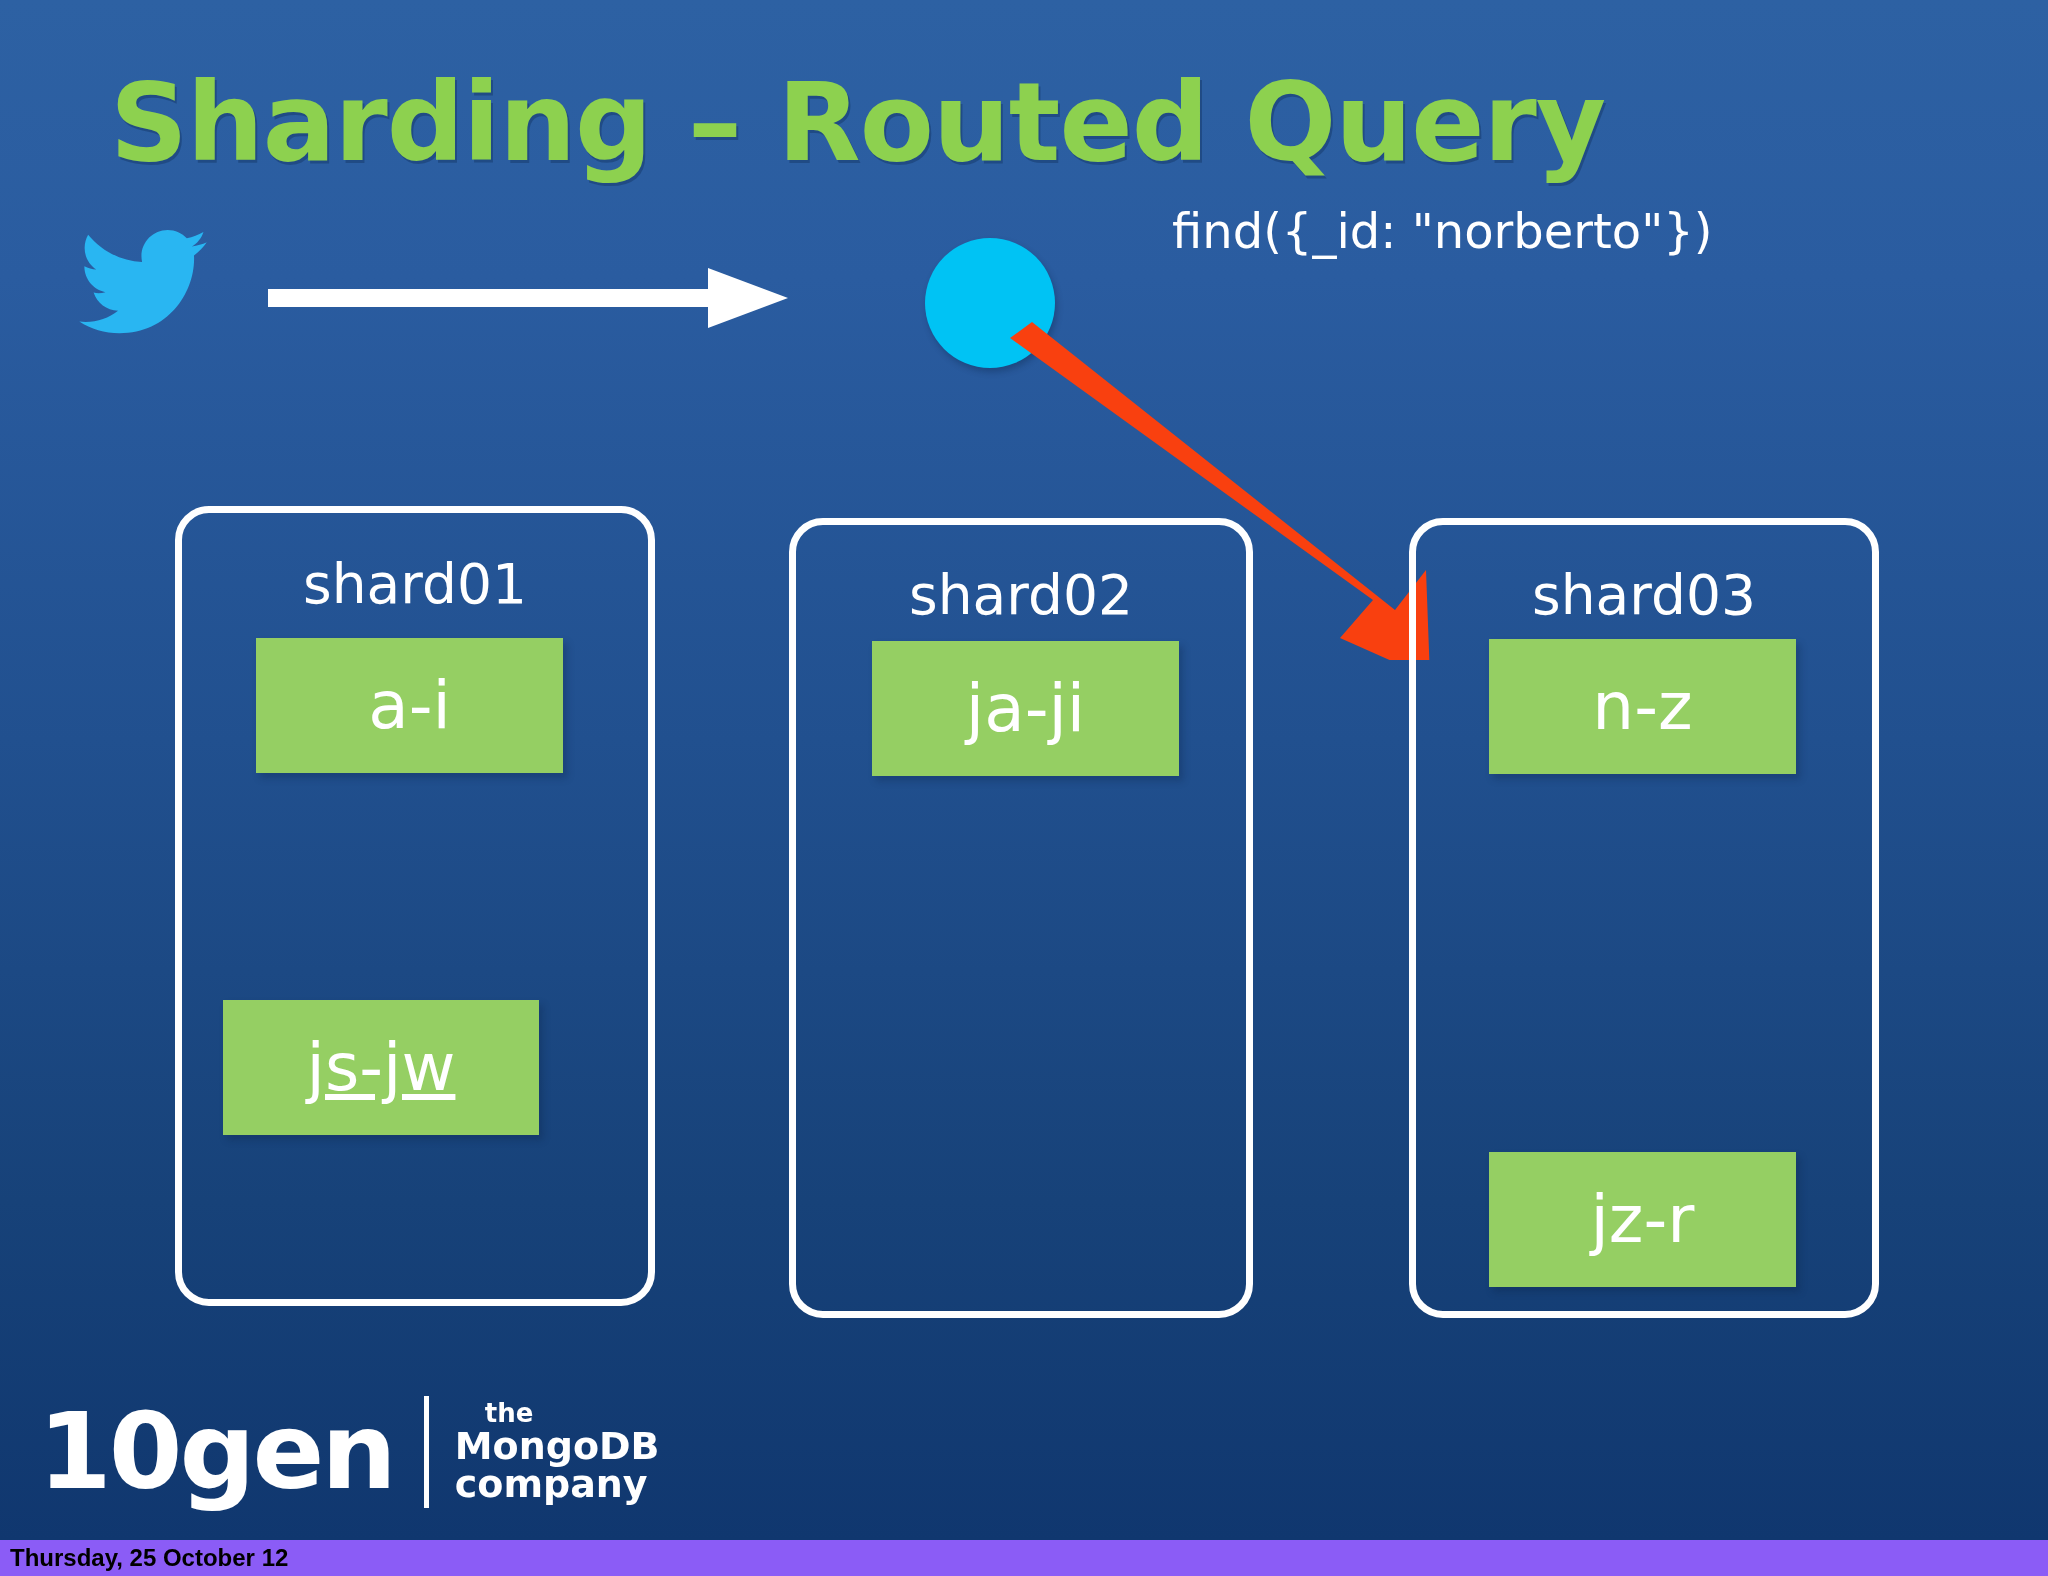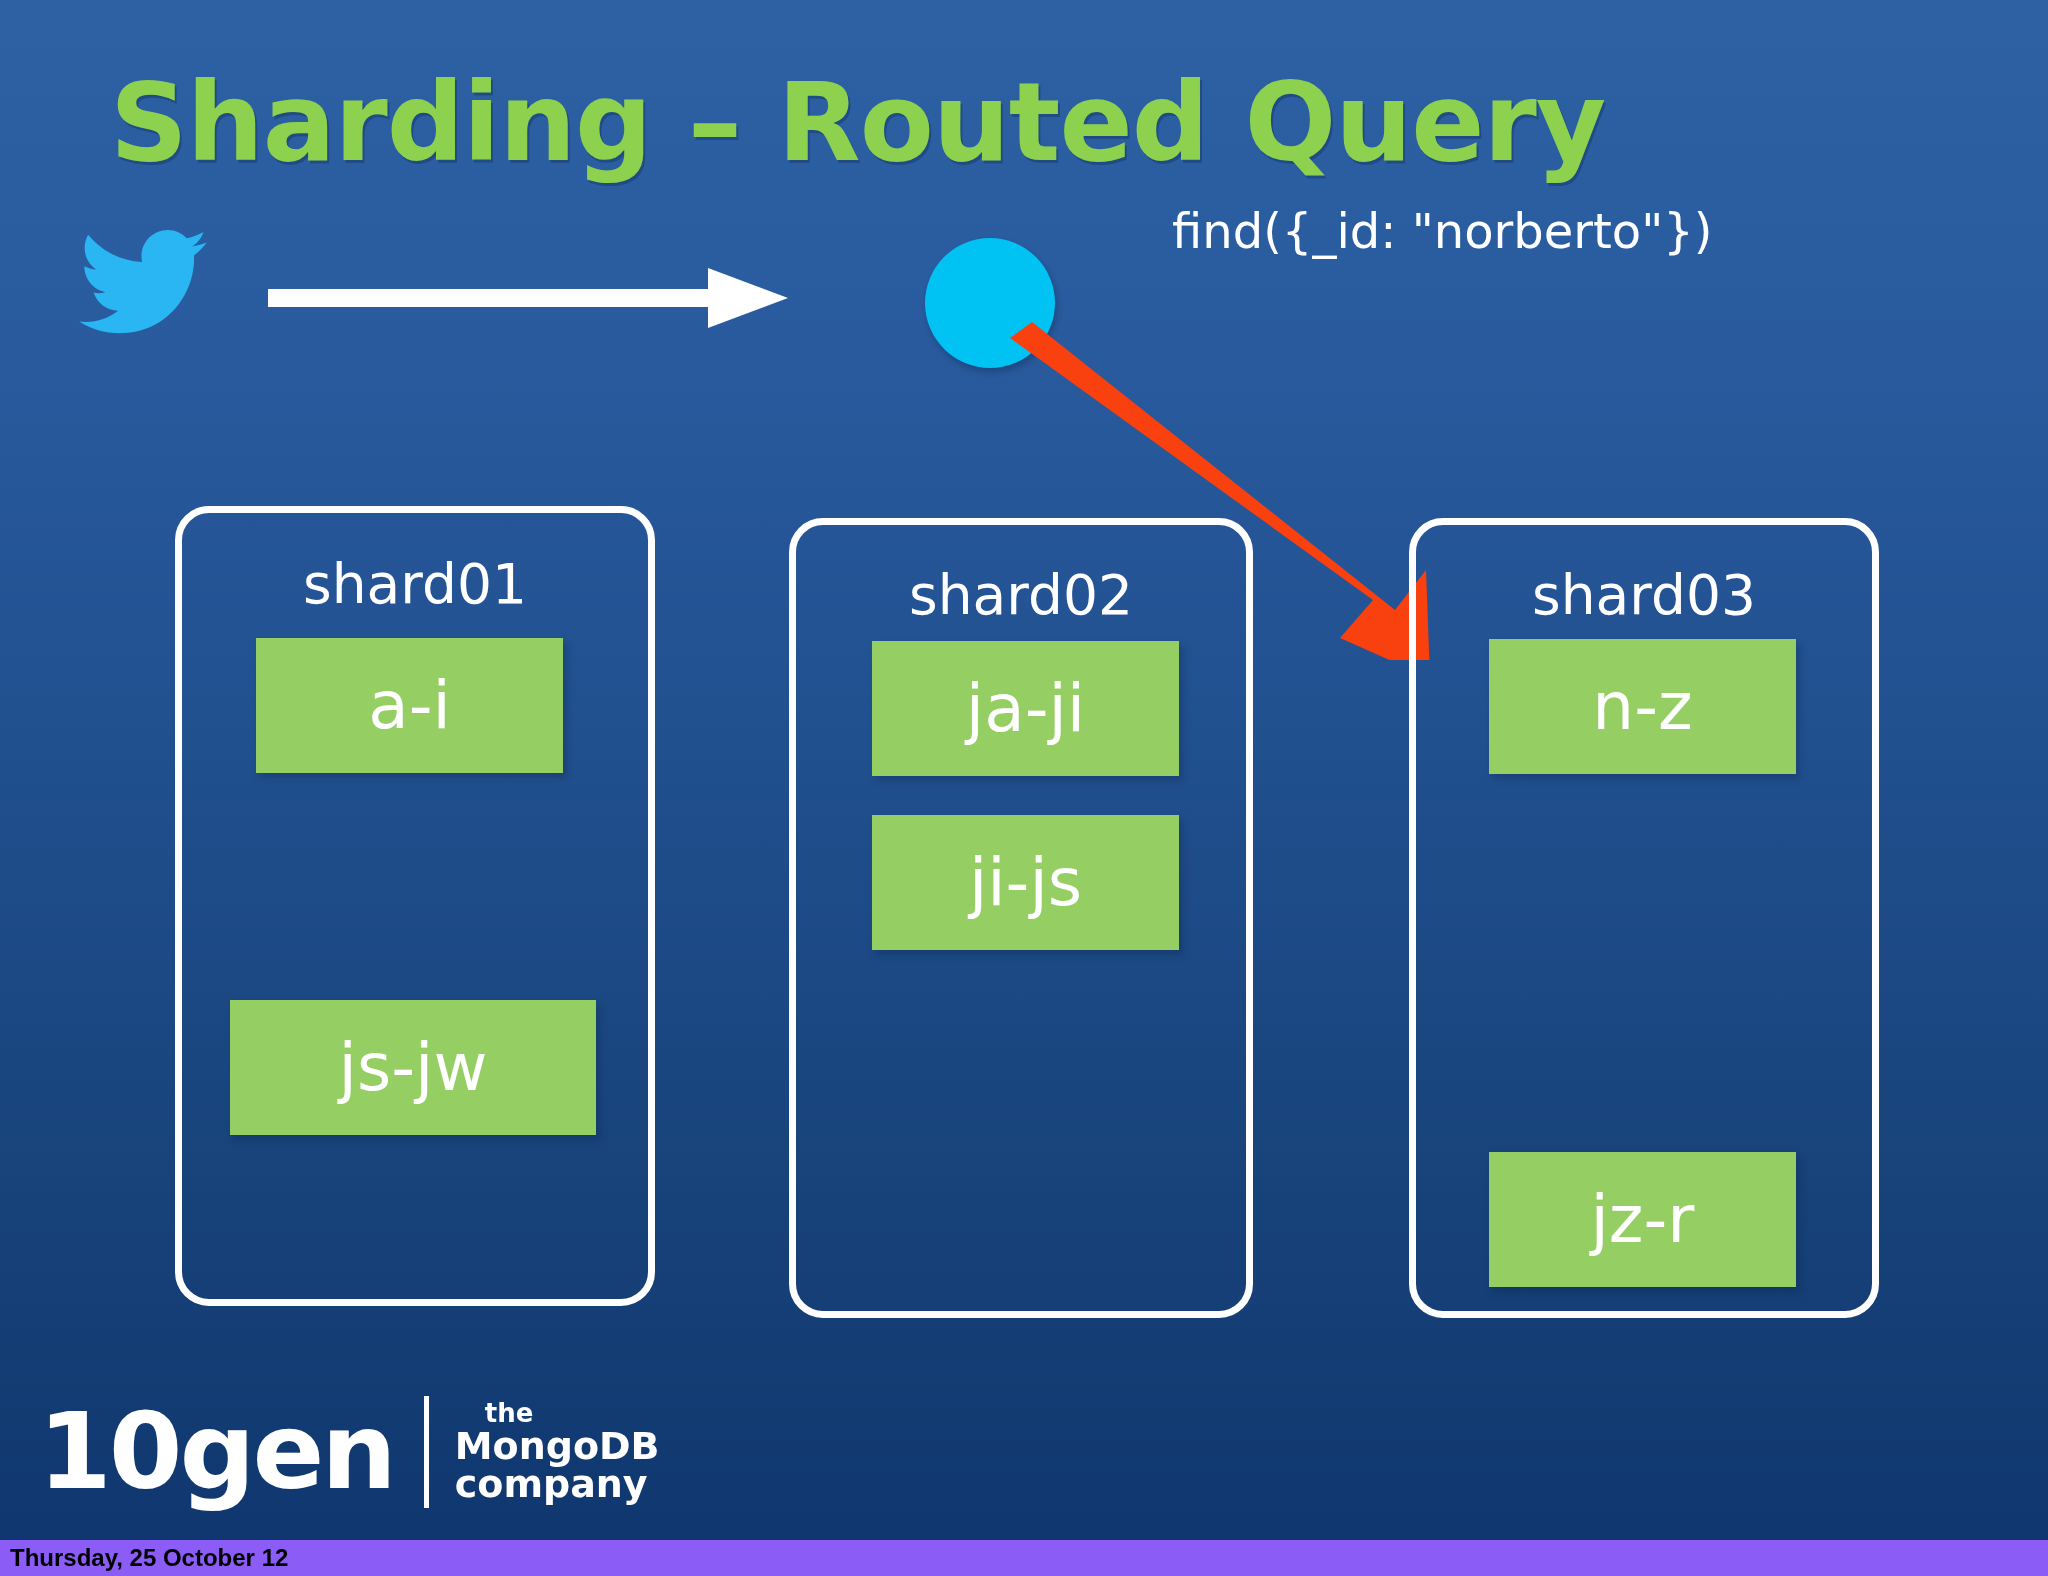--- a/index.html
+++ b/index.html
@@ -117,21 +117,21 @@
     box-shadow: 4px 5px 7px rgba(10,32,64,0.28);
   }
   
   #shard-box-0 { left: 175px;  top: 506px;  width: 480px;  height: 800px; }
   #shard-box-1 { left: 789px;  top: 518px;  width: 464px;  height: 800px; }
   #shard-box-2 { left: 1409px; top: 518px;  width: 470px;  height: 800px; }
   #shard-title-0 { top: 540px;  left: 175px;  width: 480px; }
   #shard-title-1 { top: 551px;  left: 789px;  width: 464px; }
   #shard-title-2 { top: 551px;  left: 1409px; width: 470px; }
   #chunk-0-0 { left: 256px;  top: 638px;  width: 307px; height: 135px; }
-  #chunk-0-1 { left: 230px;  top: 1000px; width: 366px; height: 135px; }
+  #chunk-0-1 { left: 223px;  top: 1000px; width: 316px; height: 135px; text-decoration: underline; }
   #chunk-1-0 { left: 872px;  top: 641px;  width: 307px; height: 135px; }
   #chunk-1-1 { left: 872px;  top: 815px;  width: 307px; height: 135px; }
   #chunk-2-0 { left: 1489px; top: 639px;  width: 307px; height: 135px; }
   #chunk-2-1 { left: 1489px; top: 1152px; width: 307px; height: 135px; }
   
   #brand-logo {
     position: absolute;
     left: 38px;
     bottom: 28px;
     display: flex;
@@ -203,21 +203,20 @@
     </div>
 
     <div class="shard-box" id="shard-box-0"></div>
     <div class="shard-title" id="shard-title-0">shard01</div>
     <div class="chunk" id="chunk-0-0">a-i</div>
     <div class="chunk" id="chunk-0-1">js-jw</div>
 
     <div class="shard-box" id="shard-box-1"></div>
     <div class="shard-title" id="shard-title-1">shard02</div>
     <div class="chunk" id="chunk-1-0">ja-ji</div>
-    <div class="chunk" id="chunk-1-1">ji-js</div>
 
     <div class="shard-box" id="shard-box-2"></div>
     <div class="shard-title" id="shard-title-2">shard03</div>
     <div class="chunk" id="chunk-2-0">n-z</div>
     <div class="chunk" id="chunk-2-1">jz-r</div>
 
     <div id="brand-logo">
       <span id="brand-wordmark">10gen</span>
       <span id="brand-divider"></span>
       <span id="brand-tagline">

